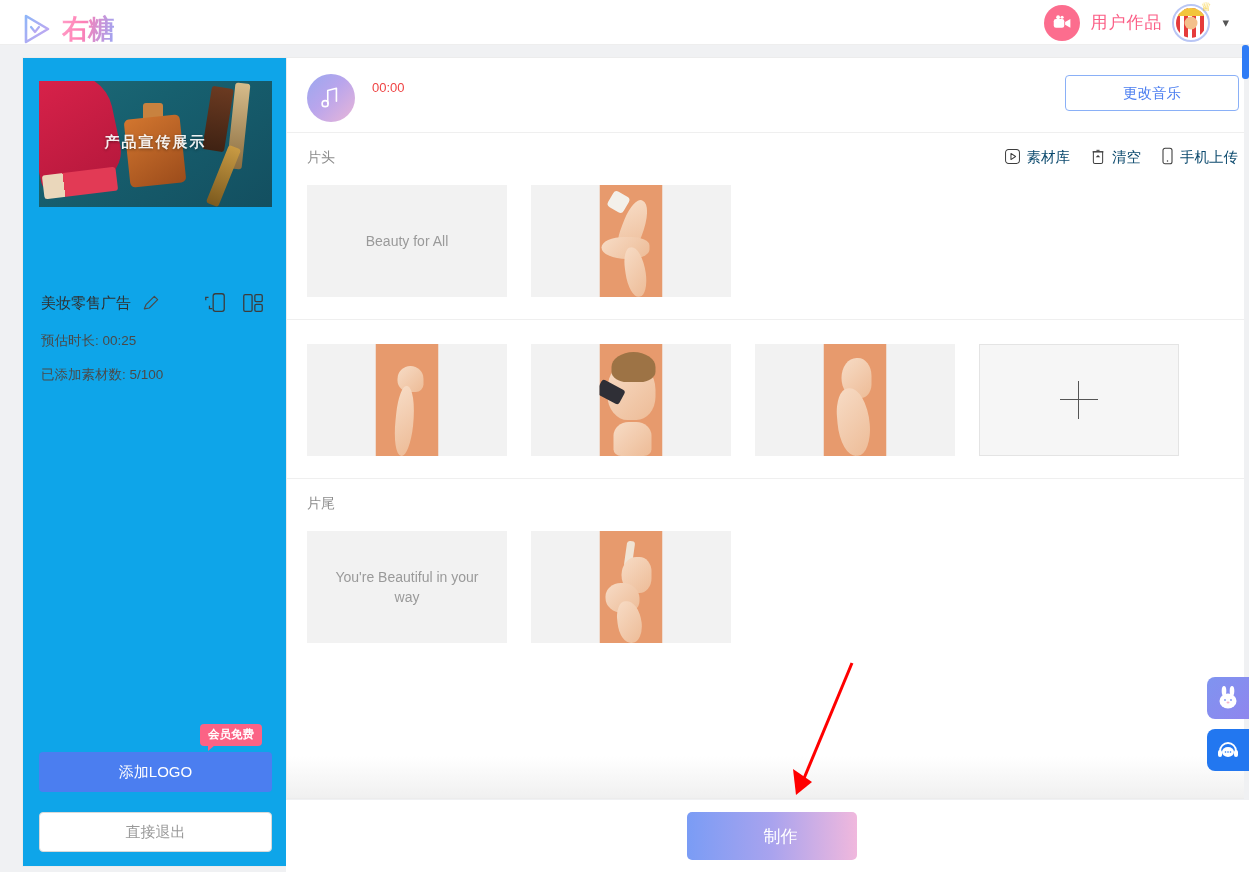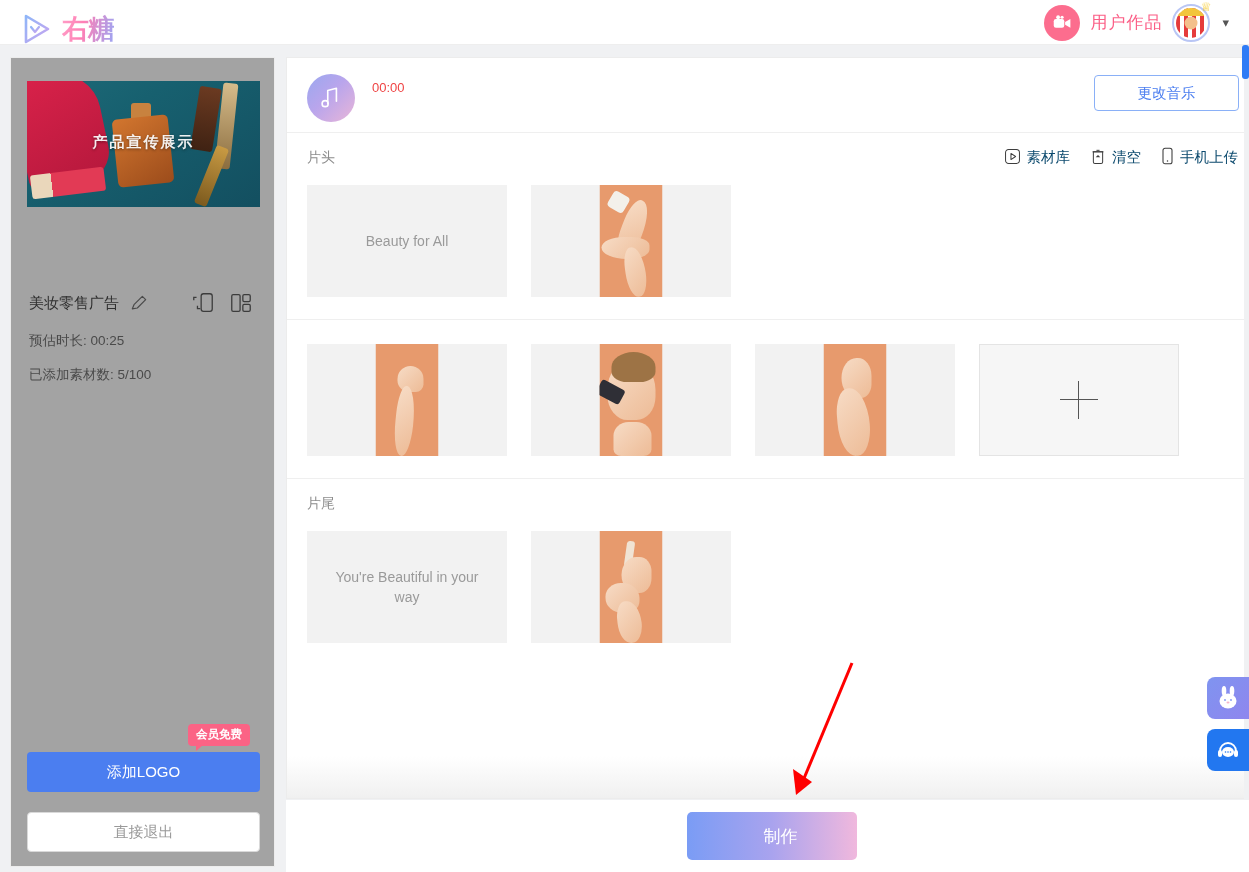--- a/index.html
+++ b/index.html
@@ -52,22 +52,22 @@
     position: absolute; left: 2px; top: -1px; width: 26px; height: 9px;
     background: #f2c53c; border-radius: 4px 4px 0 0;
   }
   .crown {
     position: absolute; right: -3px; top: -5px; font-size: 12px; color: #f5c518; line-height: 1;
   }
   .chevron { font-size: 13px; color: #555; padding: 0 2px; }
 
   
   .sidebar {
-    position: absolute; left: 10px; top: 57px; width: 265px; height: 810px;
-    background: #a3a3a3; border: 1px solid #ececec;
+    position: absolute; left: 22px; top: 57px; width: 265px; height: 810px;
+    background: #0ea5e9; border: 1px solid #ececec;
   }
   .thumb {
     position: absolute; left: 16px; top: 23px; width: 233px; height: 126px;
     background: linear-gradient(145deg,#1d6a78 0%, #17606f 35%, #134f60 100%);
     overflow: hidden;
   }
   .thumb .velvet-a { position:absolute; left:-8px; top:-6px; width:85px; height:110px; background:linear-gradient(160deg,#d9224a,#b5183c); transform:rotate(-12deg); border-radius: 6px 40px 30px 10px; }
   .thumb .bottle { position:absolute; left:88px; top:36px; width:56px; height:68px; background:linear-gradient(150deg,#d2762f,#9c4c1b); border-radius:5px; transform:rotate(-6deg); }
   .thumb .bottle-cap { position:absolute; left:104px; top:22px; width:20px; height:18px; background:#c8823f; border-radius:3px; }
   .thumb .stick1 { position:absolute; left:168px; top:6px; width:22px; height:64px; background:linear-gradient(180deg,#6b3a21,#3f2213); transform:rotate(9deg); border-radius:3px; }
@@ -116,21 +116,21 @@
   }
   .music-bar { position: relative; height: 75px; border-bottom: 1px solid #efefef; }
   .music-disc {
     position: absolute; left: 20px; top: 16px; width: 48px; height: 48px; border-radius: 50%;
     background: linear-gradient(135deg, #9aa8ef 0%, #b9a5ec 45%, #e9b6d8 100%);
     display: flex; align-items: center; justify-content: center;
   }
   .music-time { position: absolute; left: 85px; top: 22px; font-size: 13px; color: #ef4444; }
   .music-btns { position: absolute; right: 5px; top: 17px; display: flex; gap: 16px; }
   .btn-outline-blue {
-    width: 145px; height: 36px; border: 1px solid #8ab0f7; border-radius: 4px;
+    width: 174px; height: 36px; border: 1px solid #8ab0f7; border-radius: 4px;
     background: #fff; color: #4b7ef0; font-size: 14.5px; cursor: pointer; font-family: inherit;
   }
 
   .sec-head { position: relative; height: 52px; }
   .sec-title { position: absolute; left: 20px; top: 16px; font-size: 14px; color: #8c8c8c; }
   .sec-actions { position: absolute; right: 0px; top: 14px; display: flex; align-items: center; gap: 20px; }
   .act { display: flex; align-items: center; gap: 6px; font-size: 14.5px; color: #0c4a6e; cursor: pointer; }
 
   .row { display: flex; gap: 24px; padding: 0 20px; }
   .card {

